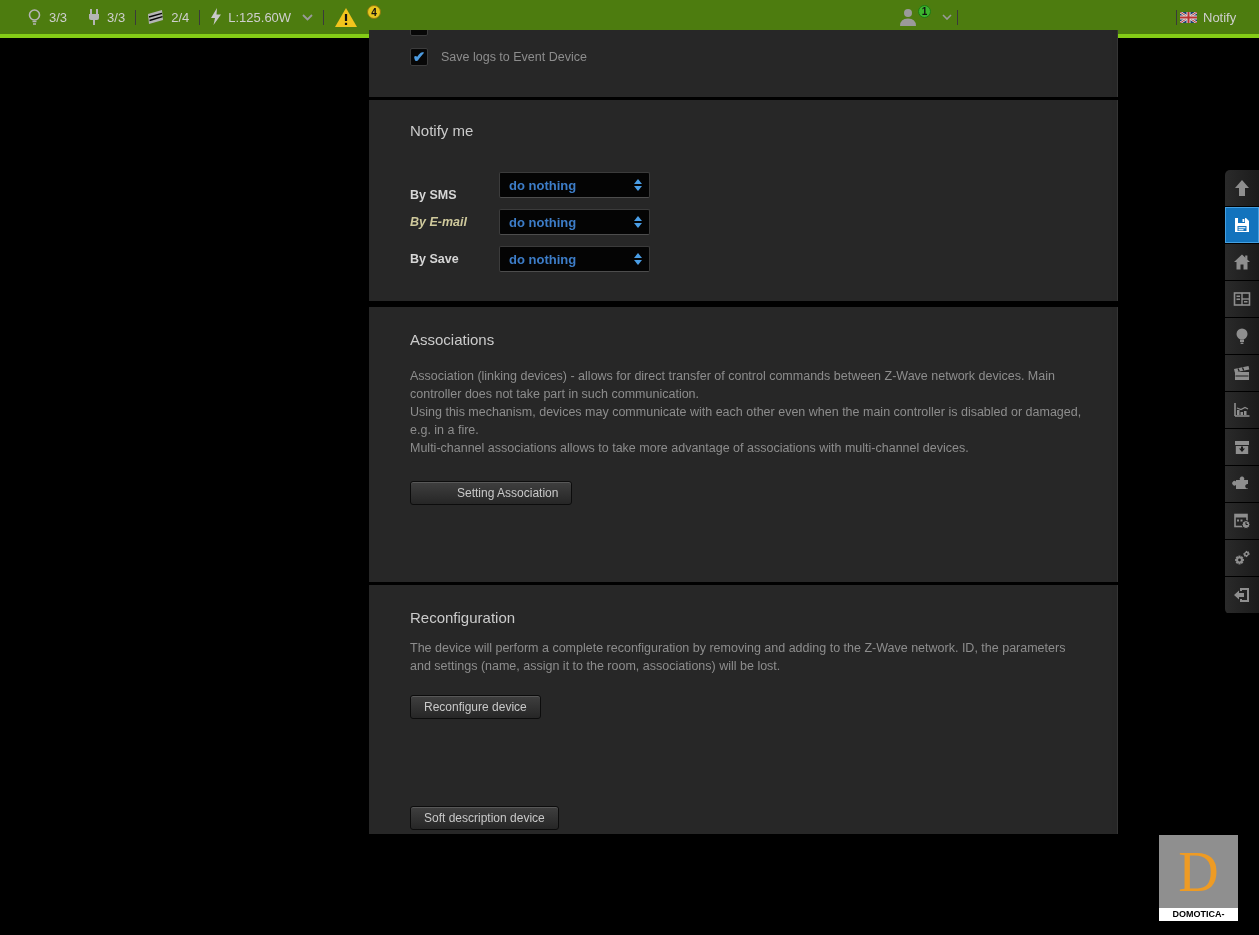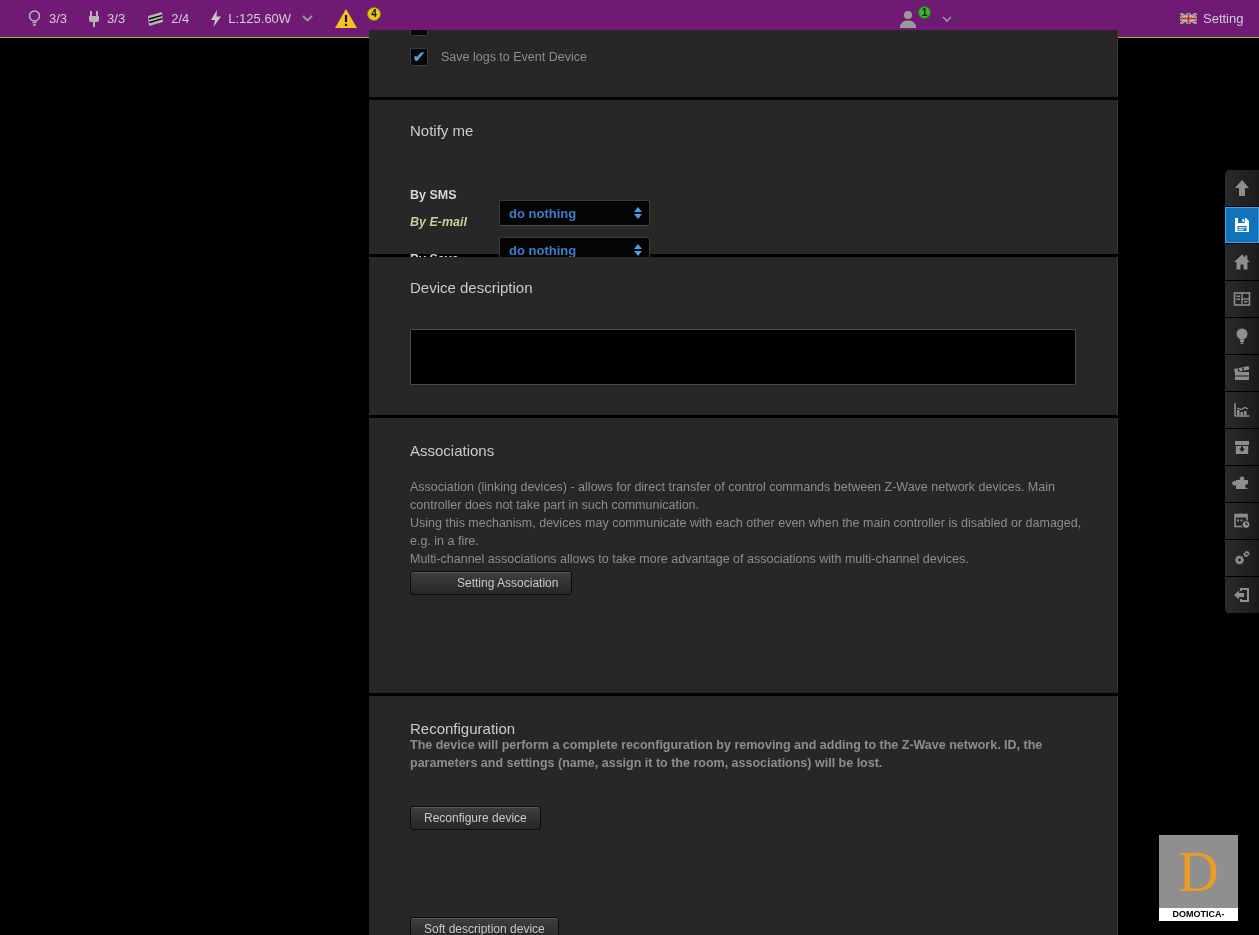--- a/index.html
+++ b/index.html
@@ -1,21 +1,21 @@
 <!DOCTYPE html>
 <html><head>
 <meta charset="utf-8">
 <style>
   * { margin:0; padding:0; box-sizing:border-box; }
   html,body { width:1259px; height:935px; background:#000; overflow:hidden;
               font-family:"Liberation Sans", sans-serif; }
 
   
   #topbar { position:absolute; left:0; top:0; width:1259px; height:38px;
-            background:#701a75; border-bottom:1px solid #84cc16;
+            background:#4d7c0f; border-bottom:4px solid #84cc16;
             display:flex; align-items:center; color:#cfcfcf; font-size:13px; }
   .tb-group { display:flex; align-items:center; gap:6px; }
   .tb-divider { width:1px; height:15px; background:#3a3a3a; margin:0 10px; }
   .tb-icon { display:inline-flex; align-items:center; }
   .badge { display:inline-flex; align-items:center; justify-content:center;
            border-radius:50%; font-weight:bold; color:#111; }
   .warn-badge { width:14px; height:14px; background:#e9c71f; font-size:10px;
                 margin-left:3px; margin-top:-10px; border:1px solid #8f7a0e; }
   .user-badge { width:13px; height:13px; background:#3cb42d; font-size:10px;
                 margin-left:-6px; margin-top:-12px; border:1px solid #1e7a14; }
@@ -34,21 +34,21 @@
   .checkbox { width:18px; height:18px; background:#070707; border:1px solid #3c3c3c;
               border-radius:2px; display:flex; align-items:center; justify-content:center; }
   .checkbox .tick { color:#4d9be0; font-size:15px; font-weight:bold; line-height:1; margin-top:-1px; }
   .cb-label { color:#8d8d8d; font-size:12.5px; }
 
   
   .row-label { position:absolute; left:41px; font-size:12.5px; font-weight:bold; color:#d6d6d6; }
   .row-label.email { color:#cfc99c;font-style:italic; }
   .dropdown { position:absolute; left:130px; width:151px; height:26px; background:#040404;
               border:1px solid #3b3b3b; border-bottom-color:#4d4d4d; border-radius:2px;
-              display:flex; align-items:center; padding-left:9px; cursor:pointer;margin-top:28px; }
+              display:flex; align-items:center; padding-left:9px; cursor:pointer; }
   .dropdown .dd-text { color:#3d7dc8; font-size:13px; font-weight:bold; }
   .dd-arrows { position:absolute; right:7px; top:50%; transform:translateY(-50%);
                display:flex; flex-direction:column; gap:2px; }
   .dd-arrows i { display:block; width:0; height:0; border-left:4px solid transparent;
                  border-right:4px solid transparent; }
   .dd-arrows i.up { border-bottom:5px solid #4a9ee6; }
   .dd-arrows i.dn { border-top:5px solid #4a9ee6; }
 
   
   .desc-area { position:absolute; left:41px; width:666px; height:56px; background:#000;
@@ -177,40 +177,40 @@
       <svg width="17" height="11" viewBox="0 0 17 11">
         <rect width="17" height="11" fill="#1e3c6e"></rect>
         <path d="M0 0 L17 11 M17 0 L0 11" stroke="#ddd" stroke-width="2.4"></path>
         <path d="M0 0 L17 11 M17 0 L0 11" stroke="#b33" stroke-width="1"></path>
         <rect x="6.5" width="4" height="11" fill="#ddd"></rect>
         <rect y="3.5" width="17" height="4" fill="#ddd"></rect>
         <rect x="7.5" width="2" height="11" fill="#b33"></rect>
         <rect y="4.5" width="17" height="2" fill="#b33"></rect>
       </svg>
     </span>
-    <span>Setting</span>
+    <span>Notify</span>
   </div>
 </div>
 
 <div id="panel">
 
   <div class="section" style="height:67px;">
     <div style="position:absolute; left:41px; top:0; width:19px; height:8px; overflow:hidden;">
       <div class="checkbox" style="margin-top:-12px;"></div>
     </div>
     <div style="position:absolute; left:41px; top:18px; display:flex; align-items:center; gap:13px;">
       <div class="checkbox">
         <span class="tick">✔</span>
       </div>
       <span class="cb-label">Save logs to Event Device</span>
     </div>
   </div>
   <div class="sec-gap"></div>
 
-  <div class="section" style="height:154px;">
+  <div class="section" style="height:201px;">
     <div class="sec-title" style="top:22px;">Notify me</div>
 
     <div>
       <span class="row-label" style="top:88px;">By SMS</span>
       <div class="dropdown" style="top:72px;">
         <span class="dd-text">do nothing</span>
         <span class="dd-arrows">
             <i class="up"></i>
             <i class="dn"></i>
           </span>
@@ -234,38 +234,34 @@
         <span class="dd-text">do nothing</span>
         <span class="dd-arrows">
             <i class="up"></i>
             <i class="dn"></i>
           </span>
       </div>
     </div>
   </div>
   <div class="sec-gap"></div>
 
-  <div class="section" style="height:158px;">
-    <div class="sec-title" style="top:22px;">Device description</div>
-    <textarea class="desc-area" style="top: 72px;" value=""></textarea>
-  </div>
   <div class="sec-gap"></div>
 
   <div class="section" style="height:275px;">
     <div class="sec-title" style="top:24px;">Associations</div>
     <div class="body-text" style="top:60px;">Association (linking devices) - allows for direct transfer of control commands between Z-Wave network devices. Main controller does not take part in such communication.
 Using this mechanism, devices may communicate with each other even when the main controller is disabled or damaged, e.g. in a fire.
 Multi-channel associations allows to take more advantage of associations with multi-channel devices.</div>
-    <button class="btn" style="top:153px;padding-left:46px;">Setting Association</button>
+    <button class="btn" style="top:174px;padding-left:46px;">Setting Association</button>
   </div>
   <div class="sec-gap"></div>
 
   <div class="section" style="height:249px;">
     <div class="sec-title" style="top:24px;">Reconfiguration</div>
-    <div class="body-text" style="top:40px;font-weight:bold;">The device will perform a complete reconfiguration by removing and adding to the Z-Wave network. ID, the parameters and settings (name, assign it to the room, associations) will be lost.</div>
+    <div class="body-text" style="top:54px;">The device will perform a complete reconfiguration by removing and adding to the Z-Wave network. ID, the parameters and settings (name, assign it to the room, associations) will be lost.</div>
     <button class="btn" style="top:110px;">Reconfigure device</button>
     <button class="btn" style="top:221px;">Soft description device</button>
   </div>
 </div>
 
 <div id="toolbar">
 
   <div class="tool-btn">
     <span>
       <svg width="20" height="20" viewBox="0 0 20 20">

